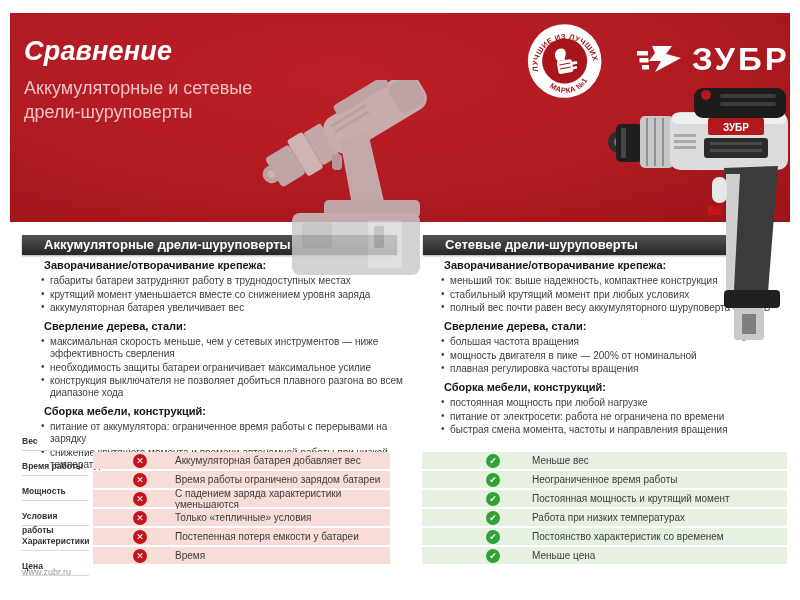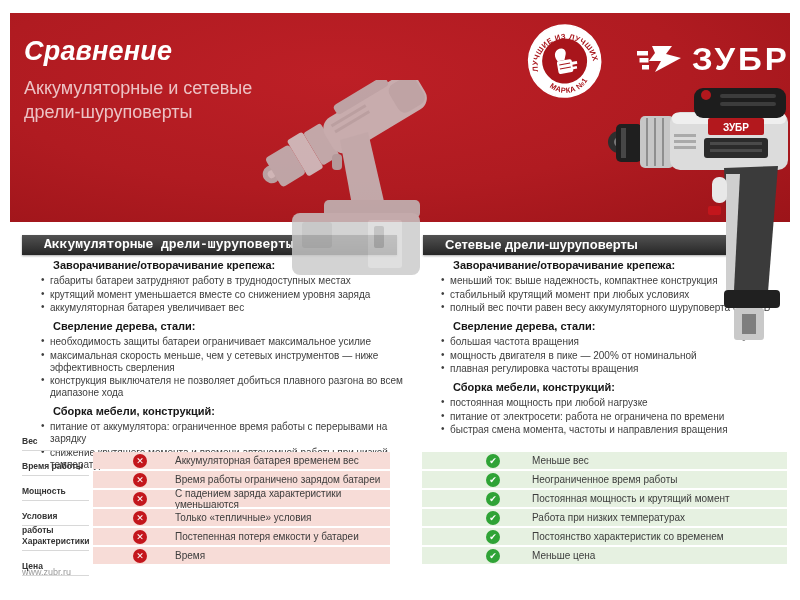--- a/index.html
+++ b/index.html
@@ -33,27 +33,27 @@
   .drill-ghost{position:absolute;left:262px;top:80px;z-index:5;}
   .drill-main{position:absolute;left:608px;top:82px;z-index:5;}
   
   .bar{
     position:absolute;top:235px;height:20px;line-height:20px;z-index:2;
     background:linear-gradient(#525252,#262626);
     color:#fff;font-weight:bold;font-size:13px;
     padding-left:22px;box-sizing:border-box;
     box-shadow:0 1px 2px rgba(0,0,0,.35);
   }
-  .bar-left{left:22px;width:375px;font-family:Liberation Mono, monospace;}
+  .bar-left{left:22px;width:375px;}
   .bar-right{left:423px;width:320px;}
   
   .col{position:absolute;top:259px;z-index:1;}
   .col-left{left:40px;width:368px;}
   .col-right{left:440px;width:346px;}
-  .sec-h{font-size:11px;font-weight:bold;color:#161616;line-height:13px;margin:6px 13px 3px;}
+  .sec-h{font-size:11px;font-weight:bold;color:#161616;line-height:13px;margin:6px 4px 3px;}
   .sec-h:first-child{margin-top:0;}
   .blist{margin:0;padding:0;list-style:none;}
   .blist li{
     font-size:10px;color:#3e3e3e;line-height:12px;
     padding-left:10px;position:relative;margin:0 0 1.5px;
   }
   .blist li::before{content:"\2022";position:absolute;left:1px;top:-1px;color:#3e3e3e;}
   
   .tbl-labels{
     position:absolute;left:22px;top:434px;width:66px;z-index:1;
@@ -190,22 +190,22 @@
 
 <div class="col col-left">
     <div class="sec-h">Заворачивание/отворачивание крепежа:</div>
     <ul class="blist">
       <li>габариты батареи затрудняют работу в труднодоступных местах</li>
       <li>крутящий момент уменьшается вместе со снижением уровня заряда</li>
       <li>аккумуляторная батарея увеличивает вес</li>
     </ul>
     <div class="sec-h">Сверление дерева, стали:</div>
     <ul class="blist">
+      <li>максимальная скорость меньше, чем у сетевых инструментов — ниже эффективность сверления</li>
       <li>необходимость защиты батареи ограничивает максимальное усилие</li>
-      <li>максимальная скорость меньше, чем у сетевых инструментов — ниже эффективность сверления</li>
       <li>конструкция выключателя не позволяет добиться плавного разгона во всем диапазоне хода</li>
     </ul>
     <div class="sec-h">Сборка мебели, конструкций:</div>
     <ul class="blist">
       <li>питание от аккумулятора: ограниченное время работы с перерывами на зарядку</li>
       <li>снижение крутящего момента и времени автономной работы при низкой температуре</li>
     </ul>
   </div>
 <div class="col col-right">
     <div class="sec-h">Заворачивание/отворачивание крепежа:</div>
@@ -232,21 +232,21 @@
     <div class="tbl-label">Вес</div>
     <div class="tbl-label">Время работы</div>
     <div class="tbl-label">Мощность</div>
     <div class="tbl-label">Условия работы</div>
     <div class="tbl-label">Характеристики</div>
     <div class="tbl-label">Цена</div>
   </div>
 <div class="panel panel-cons" id="panel-cons">
     <div class="trow con">
       <span class="t-icon">✕</span>
-      <span class="t-text">Аккумуляторная батарея временем вес</span>
+      <span class="t-text">Аккумуляторная батарея добавляет вес</span>
     </div>
     <div class="trow con">
       <span class="t-icon">✕</span>
       <span class="t-text">Время работы ограничено зарядом батареи</span>
     </div>
     <div class="trow con">
       <span class="t-icon">✕</span>
       <span class="t-text">С падением заряда характеристики уменьшаются</span>
     </div>
     <div class="trow con">

